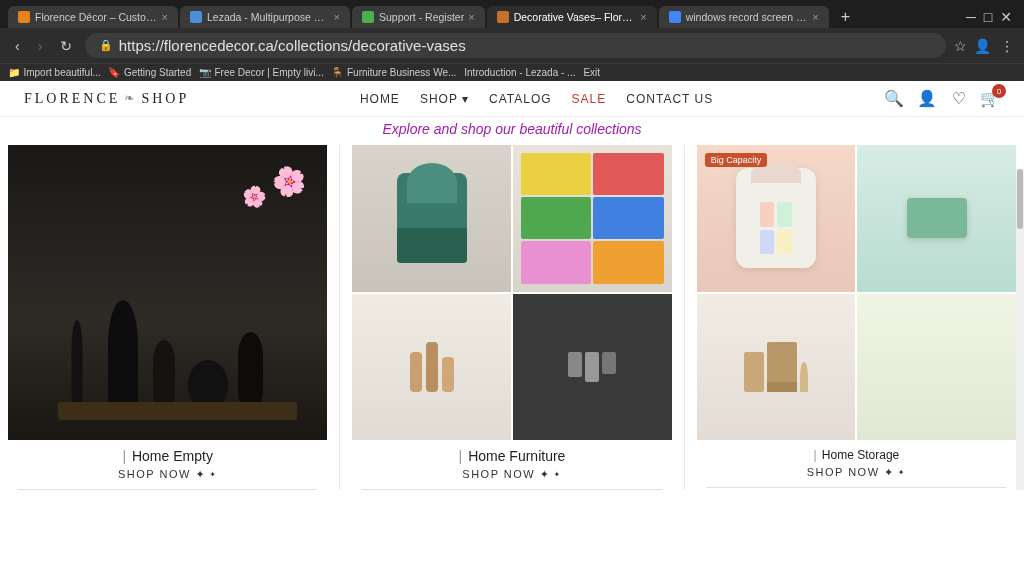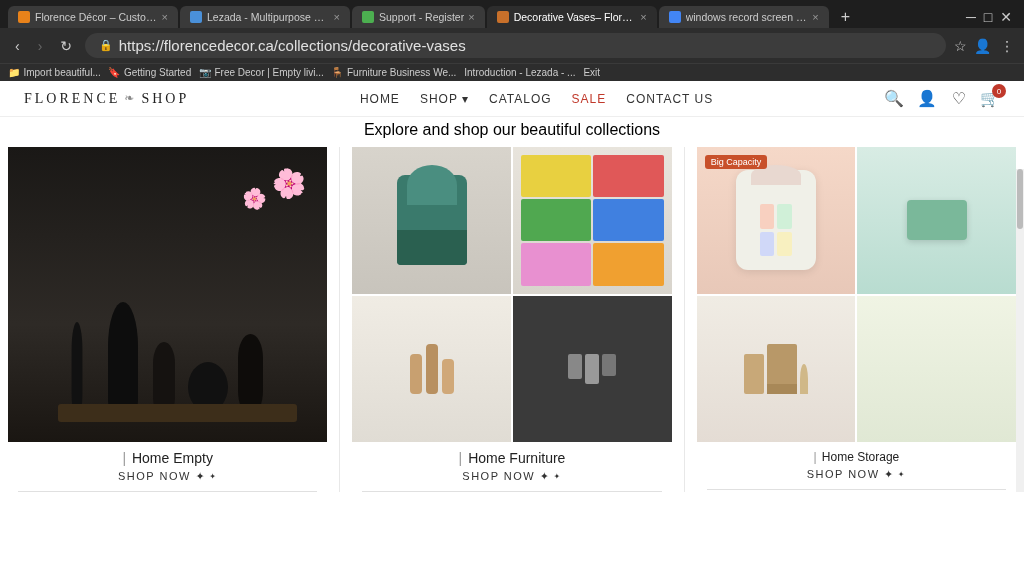--- a/index.html
+++ b/index.html
@@ -38,21 +38,21 @@
     .site-logo { font-family: Liberation Serif, serif; font-size: 14px; letter-spacing: 3px; font-weight: normal; color: #222; display: flex; align-items: center; gap: 4px; }
     .logo-ornament { color: #888; font-size: 12px; }
     .site-nav { display: flex; gap: 20px; align-items: center; }
     .nav-item { font-size: 12px; color: #333; text-transform: uppercase; letter-spacing: 1px; cursor: pointer; text-decoration: none; }
     .nav-item.sale { color: #c0392b; font-weight: normal; }
     .site-nav-icons { display: flex; align-items: center; gap: 14px; }
     .site-icon { font-size: 16px; color: #333; cursor: pointer; position: relative; }
     .cart-badge { position: absolute; top: -5px; right: -6px; background: #c0392b; color: #fff; border-radius: 50%; font-size: 8px; width: 14px; height: 14px; display: flex; align-items: center; justify-content: center; }
 
     
-    .hero-subtitle { text-align: center; font-size: 16px; color: #000000; padding: 4px 0 8px; }
+    .hero-subtitle { text-align: center; font-size: 14px; color: #a21caf; padding: 4px 0 8px; font-style: italic; }
     .product-col { display: flex; flex-direction: column; align-items: center; flex: 1; max-width: 330px; }
     .shop-now-btn { font-size: 11px; color: #333; text-transform: uppercase; letter-spacing: 1px; cursor: pointer; display: flex; align-items: center; gap: 3px; padding: 2px 0 8px; }
     .shop-now-btn::after { content: "✦"; font-size: 8px; }
 
     
     .scrollbar { position: absolute; right: 0; top: 88px; width: 8px; height: 488px; background: #f0f0f0; }
     .scrollbar-thumb { width: 6px; height: 60px; background: #bbb; border-radius: 3px; margin: 1px auto; margin-top: 0; }
 
     
     .big-capacity-badge { position: absolute; top: 8px; left: 8px; background: #c8502a; color: #fff; font-size: 9px; padding: 2px 6px; border-radius: 3px; z-index: 2; }

